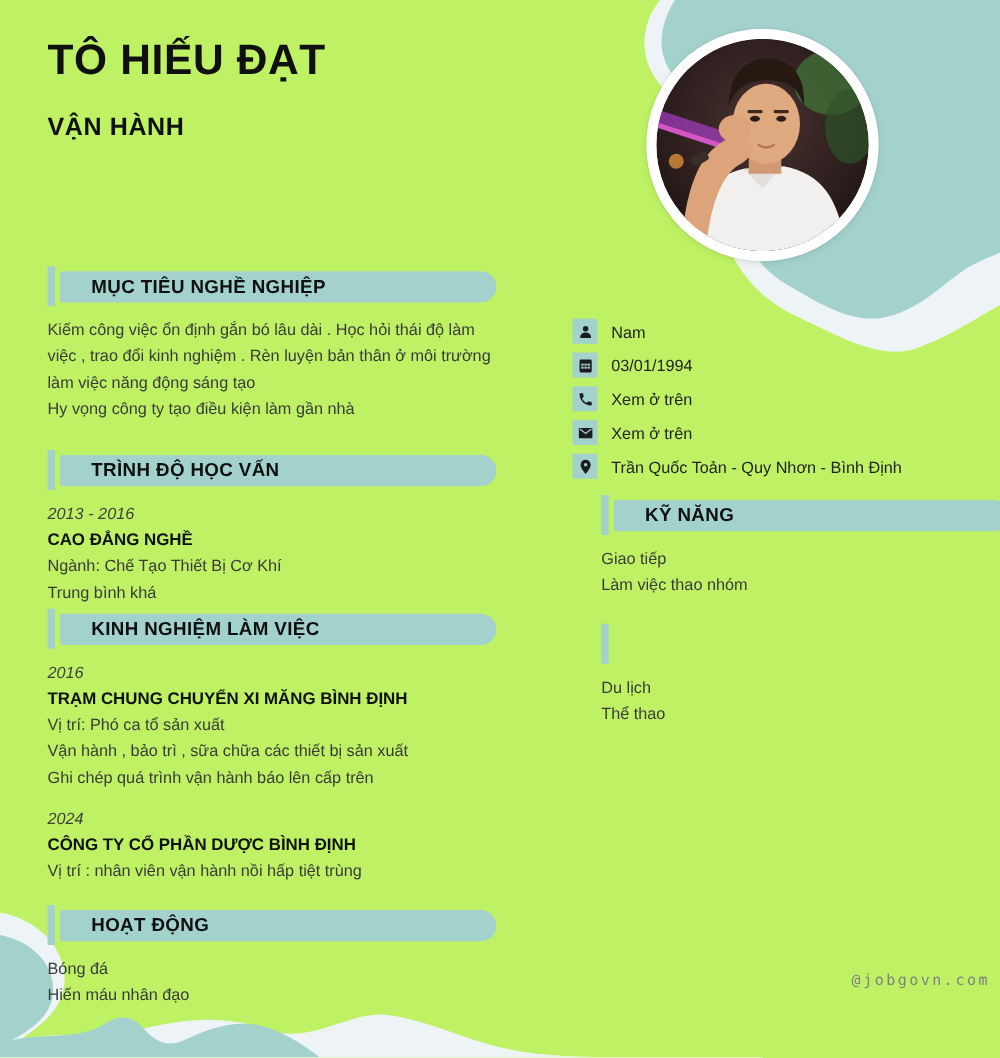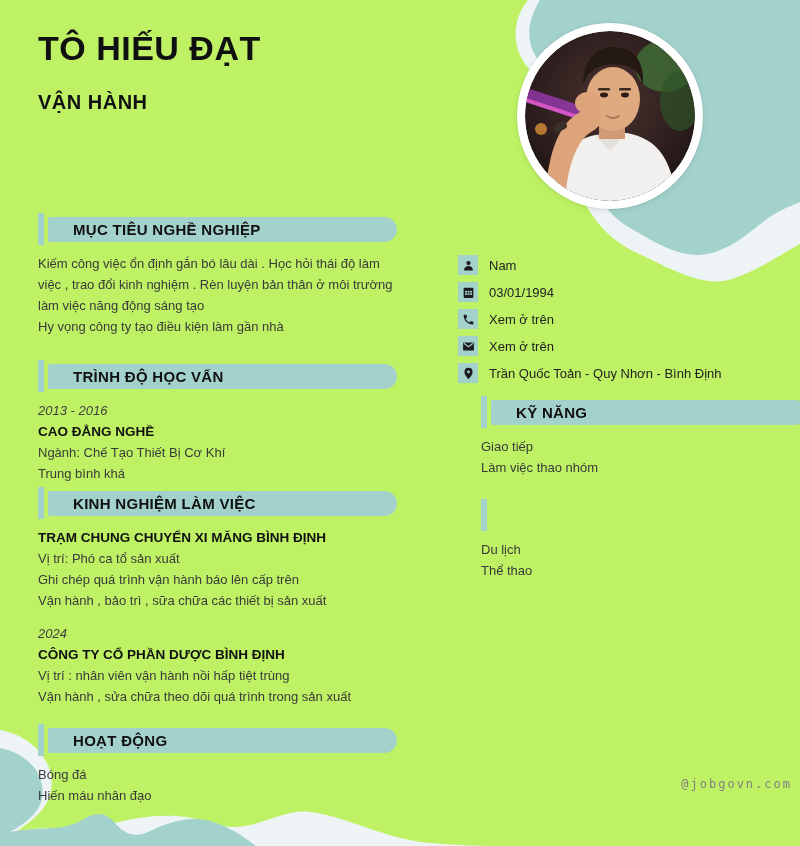--- a/index.html
+++ b/index.html
@@ -143,30 +143,30 @@
     </div>
   </div>
 
   <div class="sec sec-left content" style="top:491px">
     <div class="sec-head">
       <div class="sec-accent"></div>
       <div class="sec-bar">KINH NGHIỆM LÀM VIỆC</div>
     </div>
     <div class="sec-body">
       <div class="job">
+        <div class="period">2016</div>
         <div class="org">TRẠM CHUNG CHUYỂN XI MĂNG BÌNH ĐỊNH</div>
         <div>Vị trí: Phó ca tổ sản xuất</div>
+        <div>Vận hành , bảo trì , sữa chữa các thiết bị sản xuất</div>
         <div>Ghi chép quá trình vận hành báo lên cấp trên</div>
-        <div>Vận hành , bảo trì , sữa chữa các thiết bị sản xuất</div>
       </div>
       <div class="job">
         <div class="period">2024</div>
         <div class="org">CÔNG TY CỔ PHẦN DƯỢC BÌNH ĐỊNH</div>
         <div>Vị trí : nhân viên vận hành nồi hấp tiệt trùng</div>
-        <div>Vận hành , sửa chữa  theo dõi quá trình trong sản xuất</div>
       </div>
     </div>
   </div>
 
   <div class="sec sec-left content" style="top:728px">
     <div class="sec-head">
       <div class="sec-accent"></div>
       <div class="sec-bar">HOẠT ĐỘNG</div>
     </div>
     <div class="sec-body plain-list">

